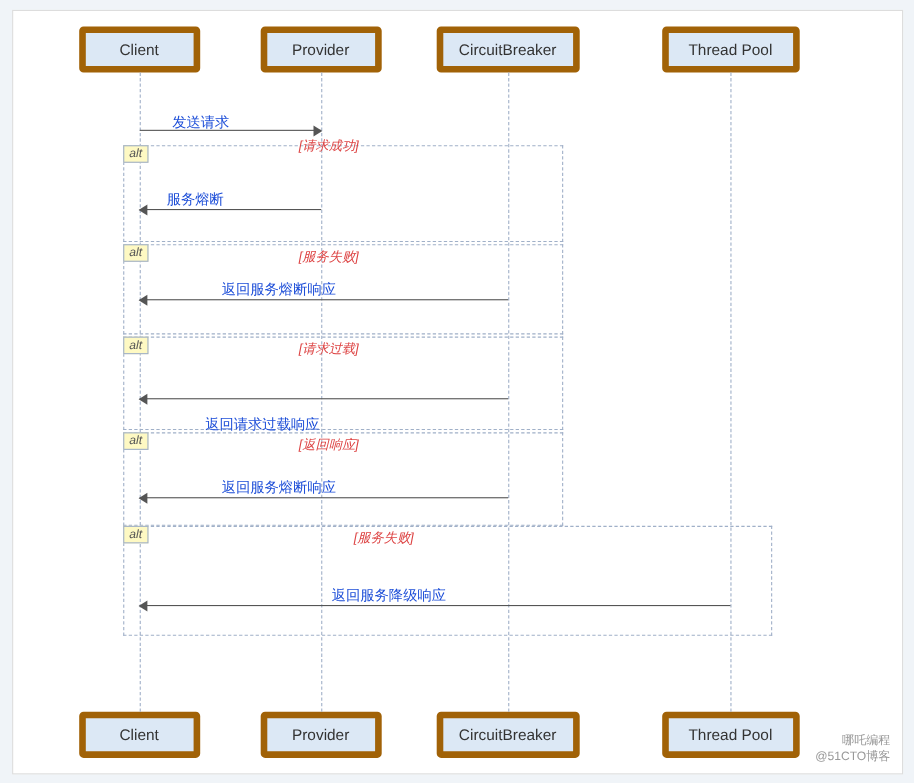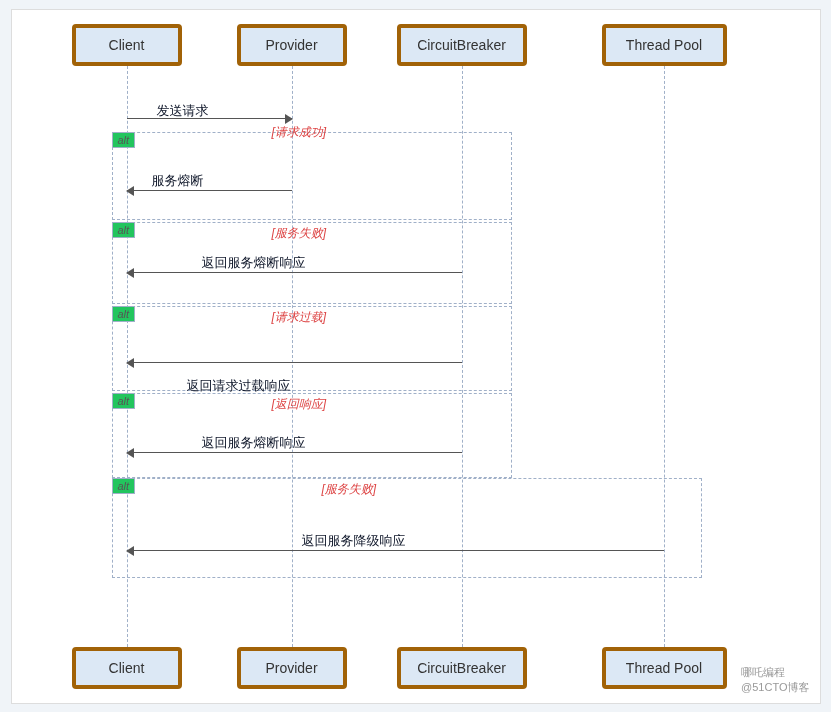--- a/index.html
+++ b/index.html
@@ -18,70 +18,71 @@
       width: 810px;
       height: 695px;
       position: relative;
       border: 1px solid #ddd;
       padding: 10px;
     }
     
     .actor-box {
       position: absolute;
       background: #dce8f5;
-      border: 4px solid #a16207;
+      border: 6px solid #a16207;
       border-radius: 4px;
       display: flex;
       align-items: center;
       justify-content: center;
       font-size: 14px;
       color: #333;
       width: 110px;
       height: 42px;
     }
     
     .lifeline {
       position: absolute;
       border-left: 1.5px dashed #a0b0c8;
       top: 0;
       bottom: 0;
     }
     
     .arrow-label {
       position: absolute;
       font-size: 13px;
-      color: #0f172a;
+      color: #1d4ed8;
       white-space: nowrap;
     }
     
     .alt-box {
       position: absolute;
       border: 1.5px dashed #a0b0c8;
     }
     .alt-label {
       position: absolute;
-      background: #22c55e;
+      background: #fef9c3;
       border: 1px solid #a0b0c8;
       font-size: 11px;
       color: #555;
       padding: 1px 5px;
       font-style: italic;
     }
     .condition-label {
       position: absolute;
       font-size: 12px;
       color: #d44;
       font-style: italic;
     }
     .watermark {
       position: absolute;
       bottom: 8px;
       right: 10px;
       font-size: 11px;
       color: #999;
+      text-align: right;
     }
   </style>
 </head>
 <body>
 
 <div class="diagram-container">
 
   <div class="actor-box" style="left:60px; top:14px;">
     <span>Client</span>
   </div>

